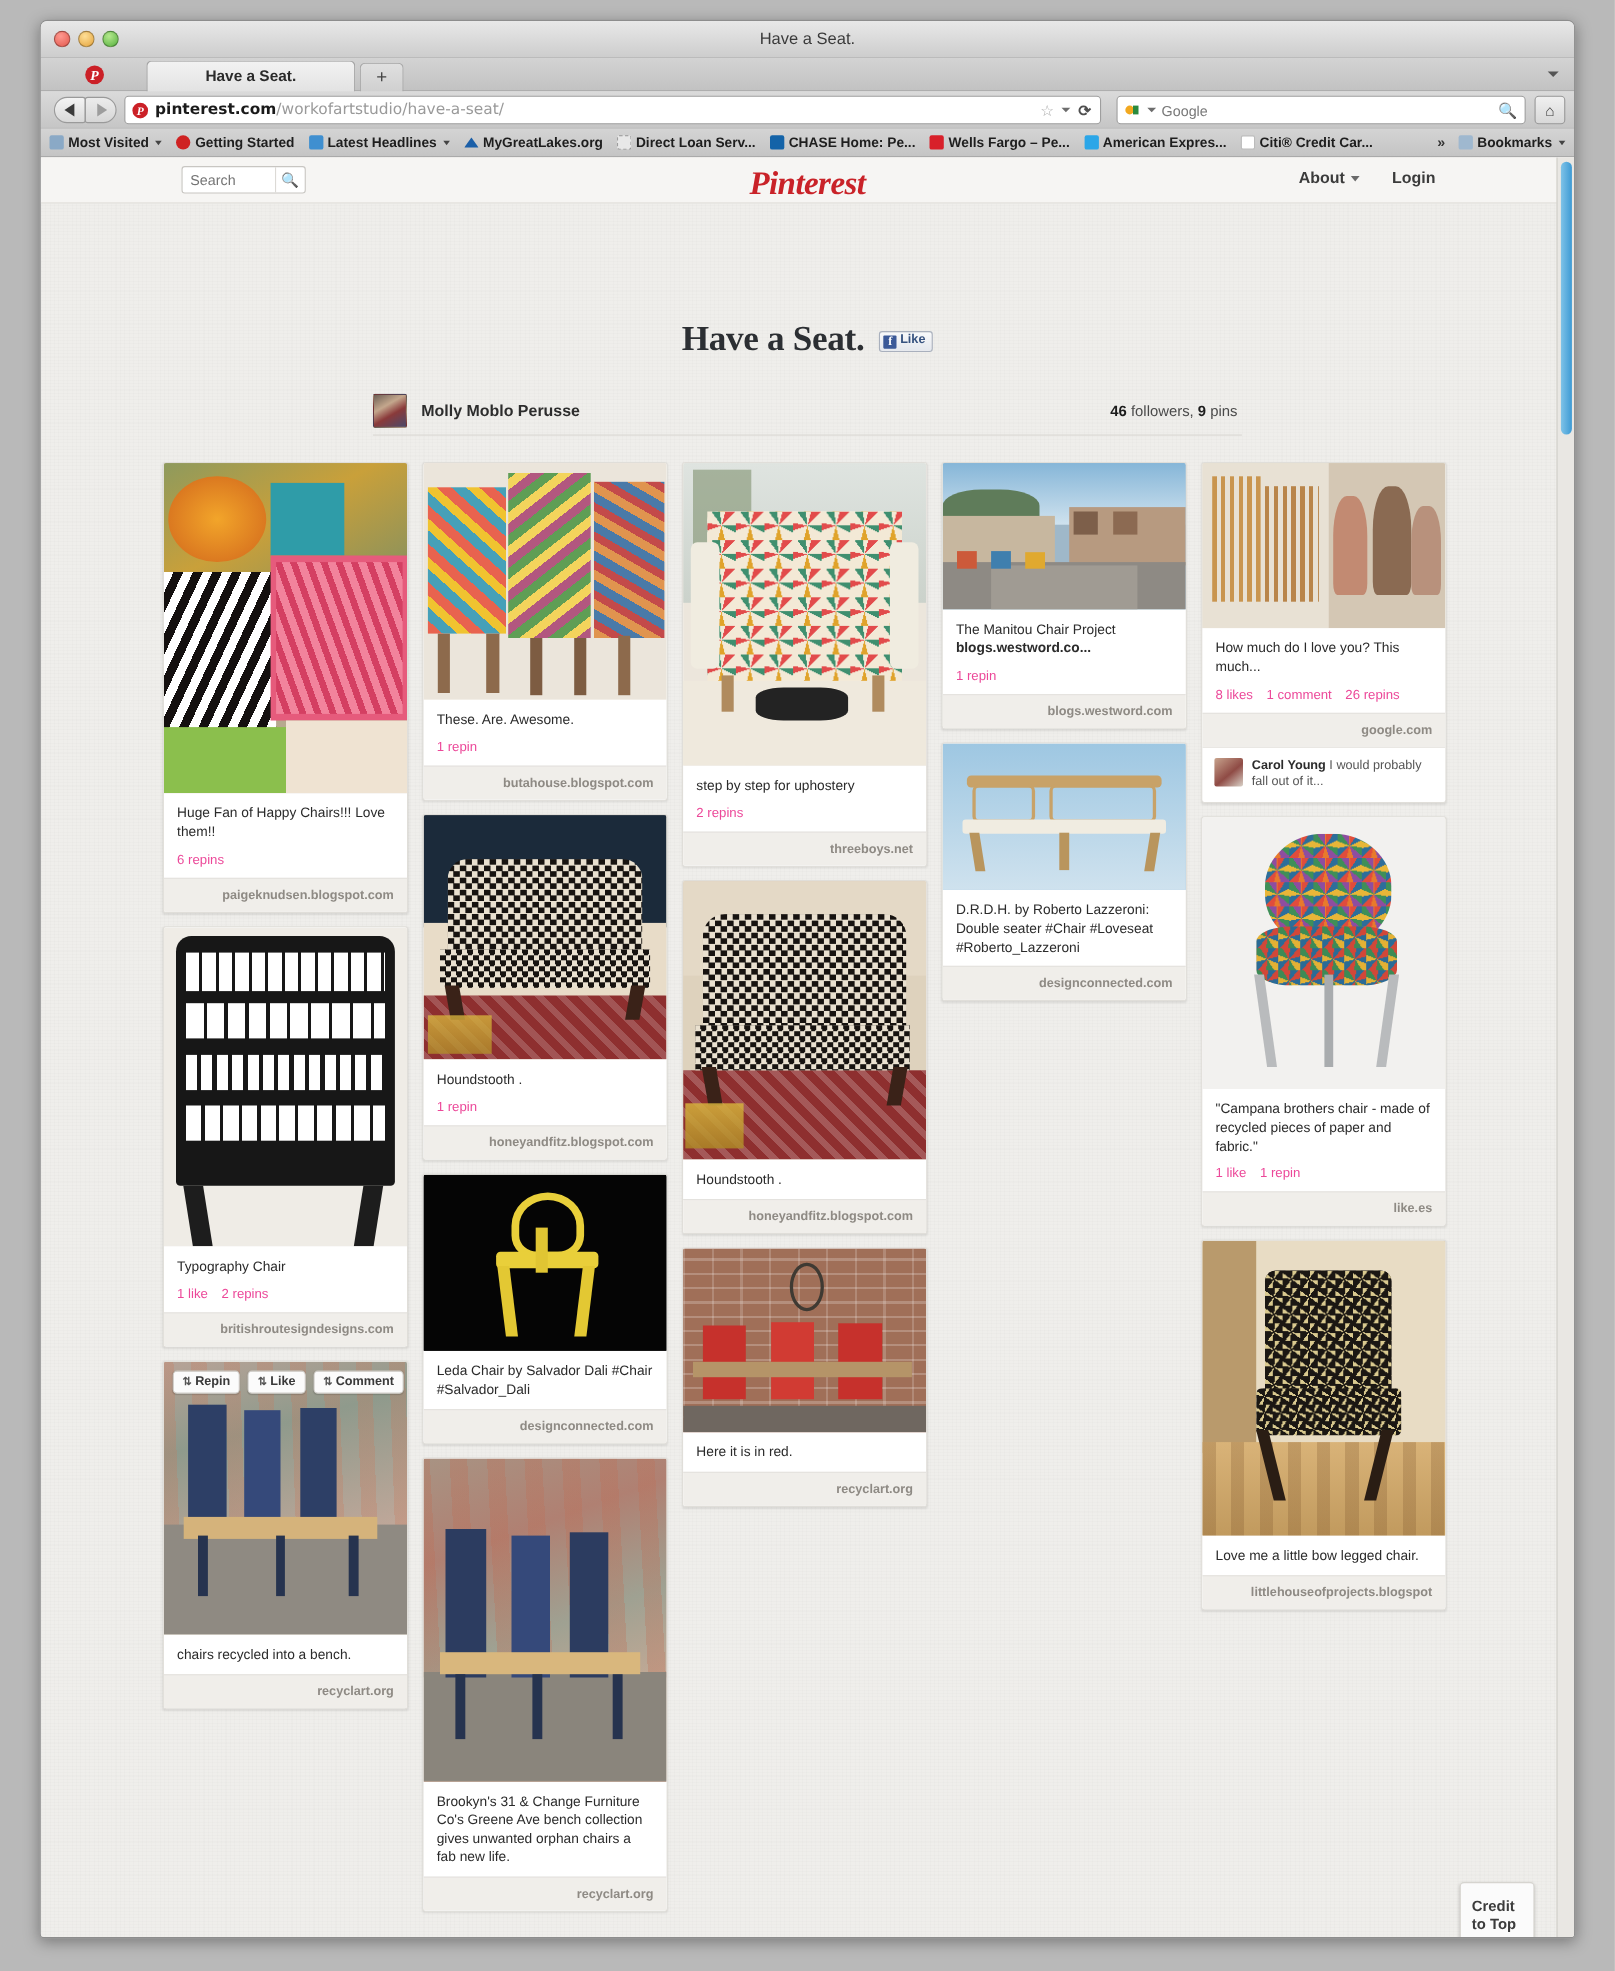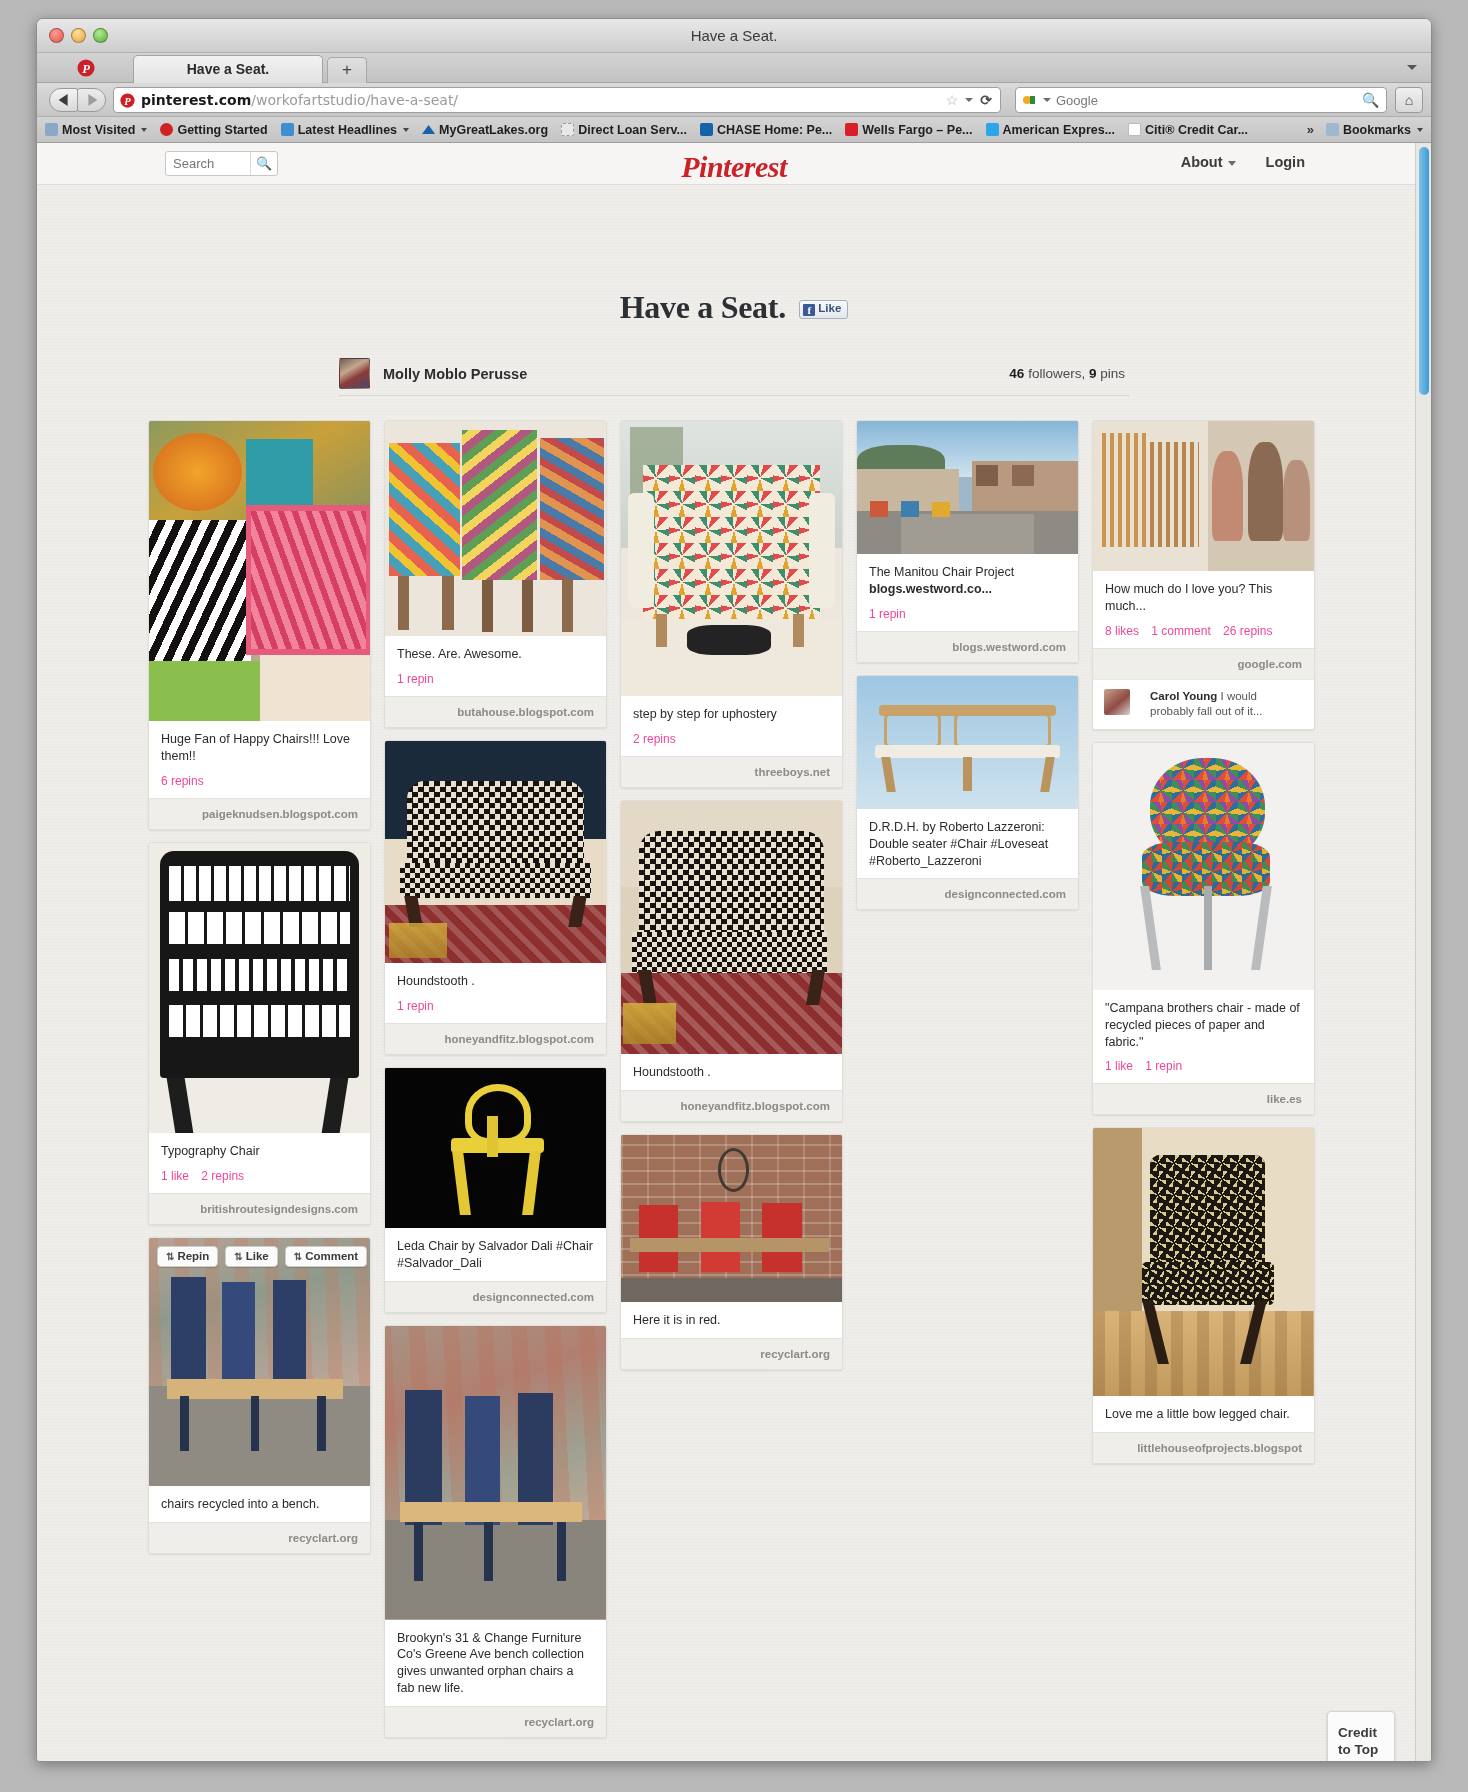--- a/index.html
+++ b/index.html
@@ -207,21 +207,21 @@
   .pin .media{ width:100%; display:block; position:relative; overflow:hidden;}
   .pin .ptext{ padding:10px 12px 9px; font-size:12.5px; color:#2b2b2b; line-height:1.35;}
   .pin .meta{ padding:0 12px 10px; font-size:12px; color:#ec4899;}
   .pin .meta span{ margin-right:9px;}
   .pin .src{
     background:#f0eeea; border-top:1px solid #e4e2de;
     padding:9px 12px; font-size:11.5px; color:#8e8a84; font-weight:bold;text-align:right;
   }
   .pin .cmt{
     border-top:1px solid #e9e7e3; padding:9px 11px;
-    display:flex; gap:20px; font-size:11.5px; color:#555; line-height:1.35;
+    display:flex; gap:8px; font-size:11.5px; color:#555; line-height:1.35;
   }
   .cmt-av{ width:26px;height:26px;flex:none;border-radius:2px;
     background:linear-gradient(140deg,#c8a48e,#8f4b45 55%,#d9d2c8);}
   .cmt b{ color:#2c2c2c;}
 
   .hover-bar{
     position:absolute; left:8px; top:8px; z-index:4;
     display:flex; gap:7px;
   }
   .hbtn{

